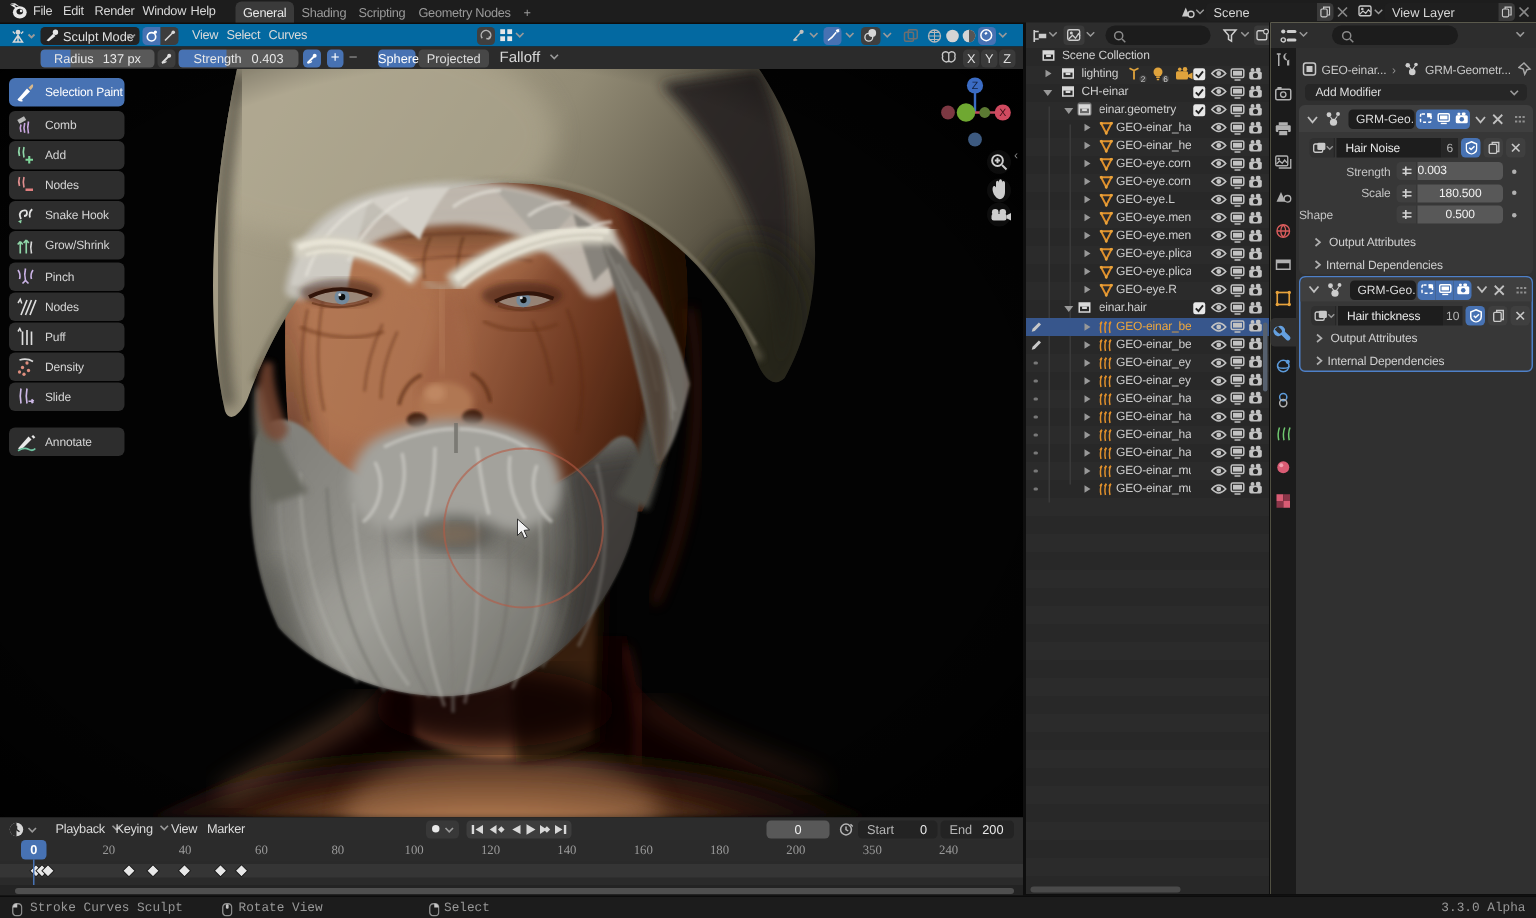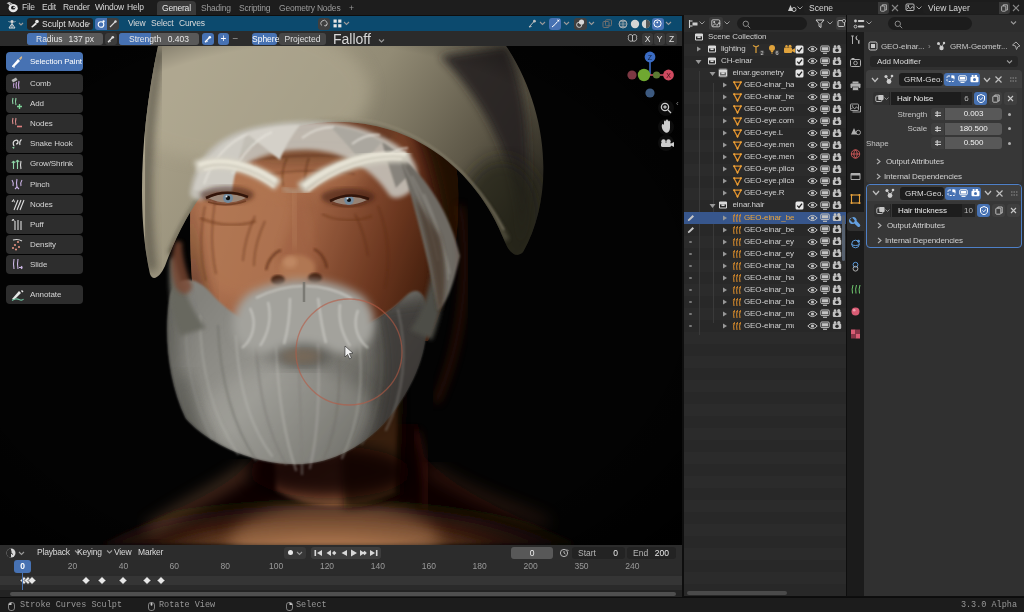--- a/index.html
+++ b/index.html
@@ -10,21 +10,21 @@
   .txt { color:#d2d2d2; font-size:9px; white-space:nowrap; }
 
   
   #topbar { left:0; top:0; width:1024px; height:15px; background:#1d1d1d; }
   #topbar .menu { color:#d8d8d8; font-size:8.5px; letter-spacing:-0.2px; line-height:15px; }
   .tab { position:absolute; top:1px; height:14px; line-height:14px; font-size:8.5px; letter-spacing:-0.2px;
          color:#9b9b9b; padding:0 5px; border-radius:4px 4px 0 0; }
   .tab.active { background:#3a3a3a; color:#e8e8e8; }
 
   
-  #vph { left:0; top:16px; width:682px; height:15px; background:#0c4a6e; }
+  #vph { left:0; top:16px; width:682px; height:15px; background:#0369a1; }
   #vph .menu { color:#dadada; font-size:8.5px; letter-spacing:-0.2px; line-height:15px; }
 
   
   #toolrow { left:0; top:31px; width:682px; height:15px; background:#2b2b2b; }
   .slider { position:absolute; top:1.5px; height:12px; background:#595959;
             border-radius:3px; overflow:hidden; }
   .slider .fill { position:absolute; left:0; top:0; bottom:0; background:#4772b3; }
   .slider .lab  { position:absolute; left:0; right:0; top:0; bottom:0;
                   color:#e8e8e8; font-size:8.5px; line-height:12px; }
   .btn { position:absolute; top:1.5px; height:12px; background:#3d3d3d; border-radius:3px;
@@ -41,21 +41,21 @@
   .tbtn svg { position:absolute; left:4px; top:2px; }
   .tbtn span { position:absolute; left:24px; font-size:8px; letter-spacing:-0.1px; white-space:nowrap; }
 
   
   #outliner { left:684px; top:15px; width:162px; height:581px; background:#282828; }
   #props    { left:847px; top:15px; width:177px; height:581px; background:#fef9c3; }
 
   
   #timeline { left:0; top:545px; width:682px; height:52px; background:#282828; }
   #tlh { position:absolute; left:0; top:0; width:682px; height:15px; background:#2c2c2c; }
-  #ruler { position:absolute; left:0; top:15px; width:682px; height:14px; background:#2b2b2b; }
+  #ruler { position:absolute; left:0; top:15px; width:682px; height:14px; background:#2b2b2b;font-family:Liberation Serif, serif; }
   .rnum { position:absolute; top:1px; font-size:8.5px; color:#9a9a9a; transform:translateX(-50%); }
 
   
   #status { left:0; top:597px; width:1024px; height:15px; background:#1c1c1c;
             border-top:1px solid #0c0c0c; }
   #status .s { position:absolute; top:0; color:#989898; font-size:8.5px; line-height:15px;font-family:Liberation Mono, monospace; }
 </style>
 </head>
 <body>
 <div id="stage">
@@ -248,21 +248,21 @@
       <svg class="abs" style="left:2px;top:2px" width="8" height="8" viewBox="0 0 8 8">
         <path d="M1,7 L5.5,2.5" stroke="#fff" stroke-width="1.2"></path>
           <circle cx="5.8" cy="2.2" r="1.3" fill="#fff"></circle>
         <path d="M1,7 a6,6 0 0 0 3,-1" stroke="#fff" stroke-width="0.8" fill="none"></path>
       </svg>
     </div>
     <div class="btn blue" style="left:218px;width:11px;font-size:10px">+</div>
     <div class="abs" style="left:231px;top:1.5px;width:9px;height:12px;color:#9d9d9d;font-size:10px;line-height:11px;text-align:center">−</div>
     <div class="btn blue" style="left:252px;width:25px">Sphere</div>
     <div class="btn" style="left:279px;width:47px;background:#474747">Projected</div>
-    <div class="abs" style="left:333px;top:1.5px;color:#d8d8d8;font-size:14px;line-height:12px">Falloff
+    <div class="abs" style="left:333px;top:1.5px;color:#d8d8d8;font-size:10px;line-height:12px">Falloff
       <svg style="margin-left:3px" width="7" height="5" viewBox="0 0 7 5">
           <path d="M1,0.5 l2.5,2.5 L6,0.5" stroke="#9a9a9a" stroke-width="1.1" fill="none"></path>
         </svg>
     </div>
 
     <svg class="abs" style="left:627px;top:2.5px" width="11" height="10" viewBox="0 0 11 10">
       <path d="M5.5,1.5 C3.5,-0.5 0.5,1 1.5,3.5 C0.5,6 3.5,8.5 5.5,6.5 M5.5,1.5 C7.5,-0.5 10.5,1 9.5,3.5 C10.5,6 7.5,8.5 5.5,6.5 M5.5,1 v6.5" stroke="#c8c8c8" stroke-width="0.9" fill="none"></path>
     </svg>
     <div class="btn" style="left:642px;width:11px;background:#3a3a3a">X</div>
     <div class="btn" style="left:654px;width:11px;background:#3a3a3a">Y</div>
@@ -1723,21 +1723,21 @@
               <path d="M1,1 L6,6 M6,1 L1,6" stroke="#c8c8c8" stroke-width="1.1"></path>
             </svg>
         </div>
 
         <div class="abs txt" style="left:0;top:39.5px;width:61px;text-align:right;font-size:8px;letter-spacing:-0.1px;color:#c4c4c4">Strength</div>
         <div class="abs" style="left:65px;top:38px;width:13px;height:12px;background:#3f3f3f;border-radius:3px 0 0 3px">
           <svg class="abs" style="left:2.5px;top:2px" width="8" height="8" viewBox="0 0 8 8">
               <path d="M1,3 h6 M3.2,1 v6 M1,5.5 h6" stroke="#d0d0d0" stroke-width="1.1"></path>
             </svg>
         </div>
-        <div class="abs" style="left:79px;top:38px;width:57px;height:12px;background:#585858;border-radius:0 3px 3px 0;color:#f2f2f2;font-size:8px;letter-spacing:-0.1px;line-height:12px;text-align:center">0.003</div>
+        <div class="abs" style="left:79px;top:38px;width:57px;height:12px;background:#585858;border-radius:0 3px 3px 0;color:#f2f2f2;font-size:8px;letter-spacing:-0.1px;line-height:12px;text-align:left">0.003</div>
         <div class="abs" style="left:142px;top:42.5px;width:3px;height:3px;border-radius:50%;background:#b0b0b0"></div>
         <div class="abs txt" style="left:0;top:54px;width:61px;text-align:right;font-size:8px;letter-spacing:-0.1px;color:#c4c4c4">Scale</div>
         <div class="abs" style="left:65px;top:52.5px;width:13px;height:12px;background:#3f3f3f;border-radius:3px 0 0 3px">
           <svg class="abs" style="left:2.5px;top:2px" width="8" height="8" viewBox="0 0 8 8">
               <path d="M1,3 h6 M3.2,1 v6 M1,5.5 h6" stroke="#d0d0d0" stroke-width="1.1"></path>
             </svg>
         </div>
         <div class="abs" style="left:79px;top:52.5px;width:57px;height:12px;background:#585858;border-radius:0 3px 3px 0;color:#f2f2f2;font-size:8px;letter-spacing:-0.1px;line-height:12px;text-align:center">180.500</div>
         <div class="abs" style="left:142px;top:57px;width:3px;height:3px;border-radius:50%;background:#b0b0b0"></div>
         <div class="abs txt" style="left:0;top:68.5px;width:61px;font-size:8px;letter-spacing:-0.1px;color:#c4c4c4">Shape</div>

